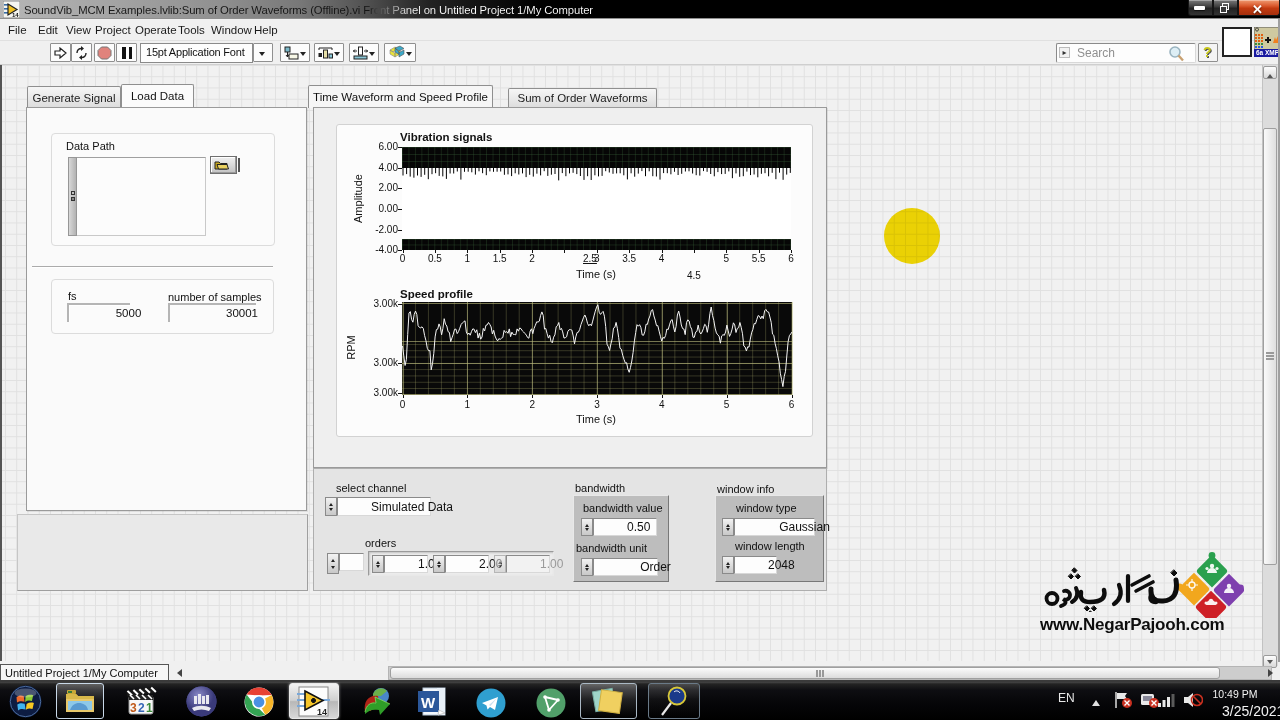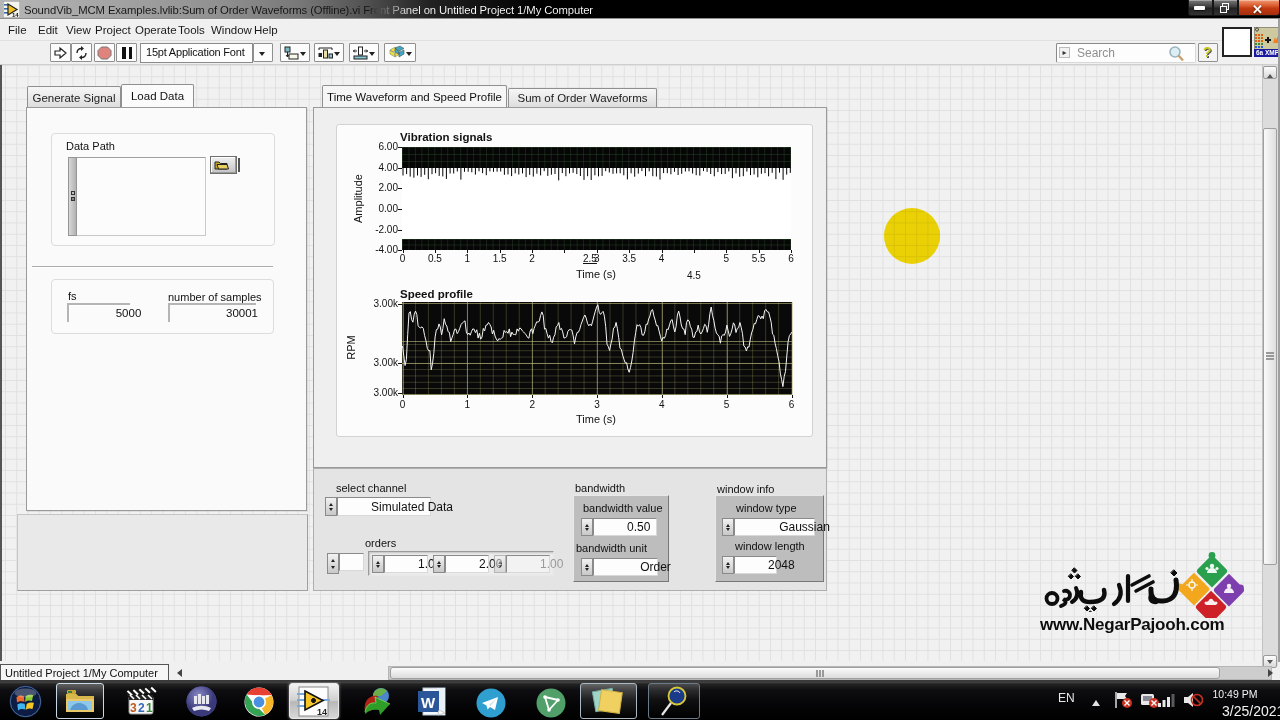--- a/index.html
+++ b/index.html
@@ -170,21 +170,21 @@
  <div class="abs" style="left:51px;top:279px;width:223px;height:55px;border:1px solid #dcdcdc;border-radius:4px;background:#fbfbfb;"></div>
  <div class="lbl" style="left:68px;top:290px;">fs</div>
  <div class="abs" style="left:67px;top:303px;width:63px;height:19px;border-top:2px solid #b5b5b5;border-left:2px solid #b5b5b5;box-shadow:1px 0 0 #fff inset, 0 1px 0 #fff inset;"></div>
  <div class="val" style="left:67px;top:307px;width:63px;text-align:center;font-size:11.5px;">5000</div>
  <div class="lbl" style="left:168px;top:291px;">number of samples</div>
  <div class="abs" style="left:168px;top:303px;width:88px;height:19px;border-top:2px solid #b5b5b5;border-left:2px solid #b5b5b5;"></div>
  <div class="val" style="left:168px;top:307px;width:88px;text-align:center;font-size:11.5px;">30001</div>
 
  <div class="abs" style="left:17px;top:514px;width:291px;height:77px;background:#e9e9e9;border:1px solid #c6c6c6;border-bottom-color:#9f9f9f;border-right-color:#9f9f9f;"></div>
 
- <div class="tab-on abs" style="left:322px;top:85px;width:185px;height:23px;line-height:22px;background:#f6f6f6;">Time Waveform and Speed Profile</div>
+ <div class="tab-on abs" style="left:308px;top:85px;width:185px;height:23px;line-height:22px;background:#f6f6f6;">Time Waveform and Speed Profile</div>
  <div class="tab-off abs" style="left:508px;top:88px;width:149px;height:20px;line-height:19px;">Sum of Order Waveforms</div>
  <div class="abs" style="left:313px;top:107px;width:514px;height:361px;background:#efefef;border:1px solid #9a9a9a;box-shadow:1px 1px 0 rgba(0,0,0,.08);"></div>
 
  <div class="abs" style="left:336px;top:124px;width:477px;height:313px;background:#fcfcfc;border:1px solid #d2d2d2;border-radius:3px;"></div>
  <div id="graph1" class="abs" style="left:0;top:0;width:1280px;height:720px;">
  <div class="abs" style="left:400px;top:131px;font-size:11.5px;font-weight:bold;color:#111;">Vibration signals</div>
  <div class="abs" style="left:402px;top:147px;width:389px;height:103px;background:#fff;"></div>
  <div class="abs" style="left:402px;top:147px;width:389px;height:21px;background-image:linear-gradient(to right,rgba(60,105,60,.30) 1px,transparent 1px),linear-gradient(to bottom,rgba(60,105,60,.30) 1px,transparent 1px);background-size:6.48px 7px;background-color:#060606;"></div>
  <div class="abs" style="left:402px;top:239px;width:389px;height:11px;background-image:linear-gradient(to right,rgba(60,105,60,.30) 1px,transparent 1px),linear-gradient(to bottom,rgba(60,105,60,.30) 1px,transparent 1px);background-size:6.48px 5.5px;background-color:#060606;"></div>
  <svg class="abs" style="left:0;top:0" width="1280" height="720" viewBox="0 0 1280 720">

